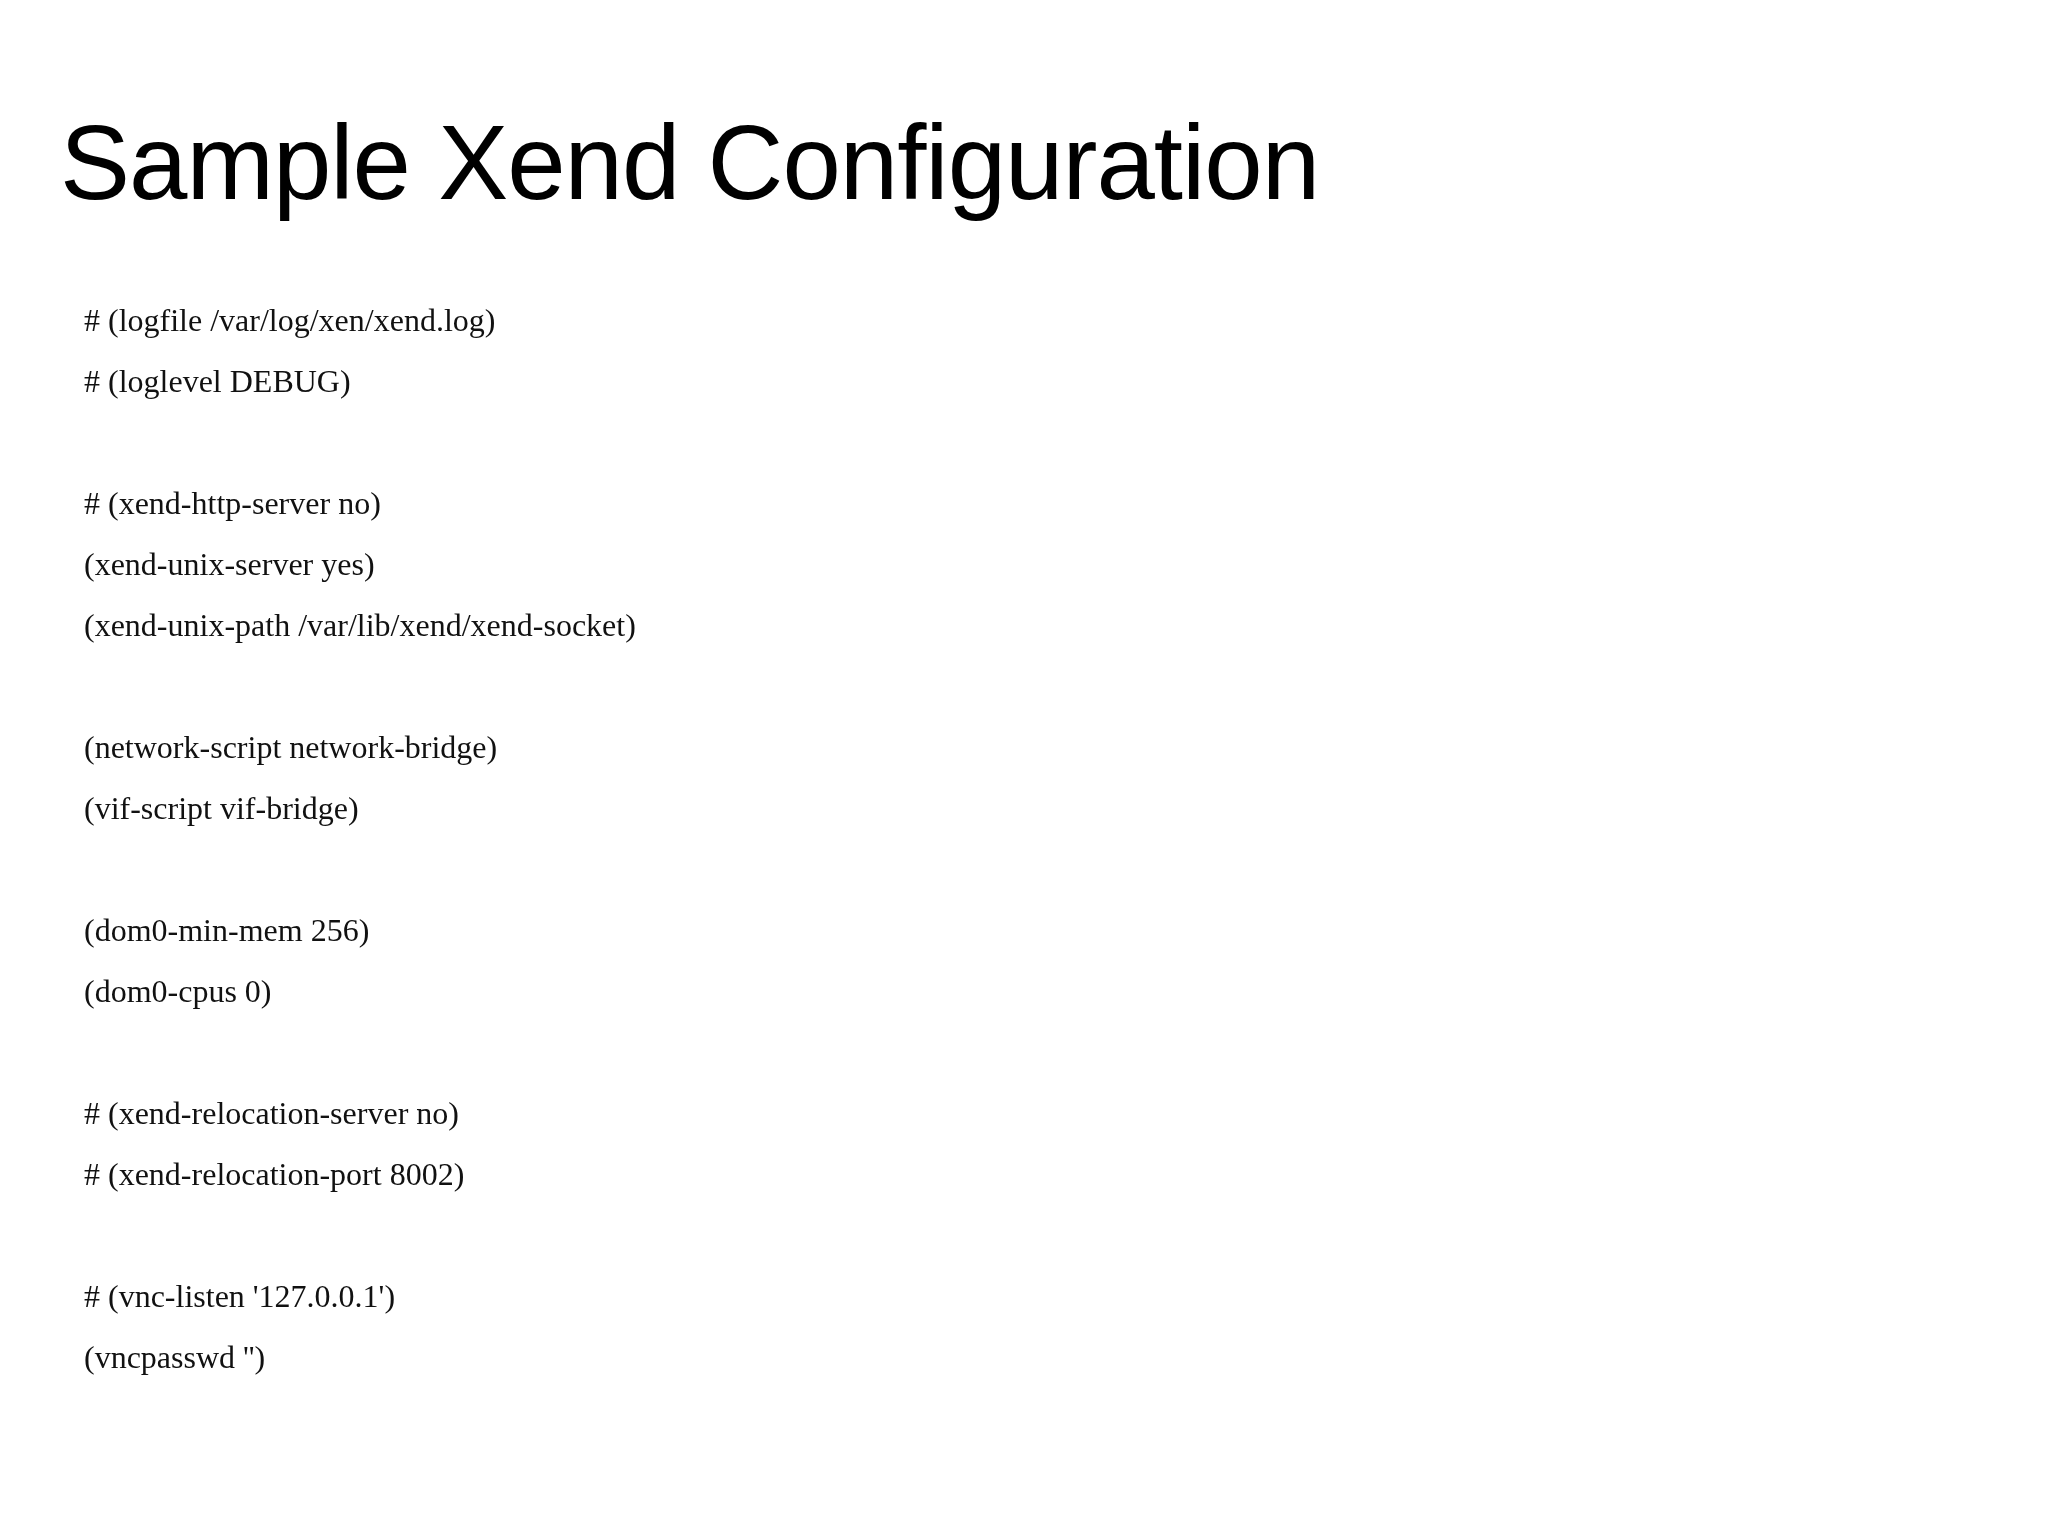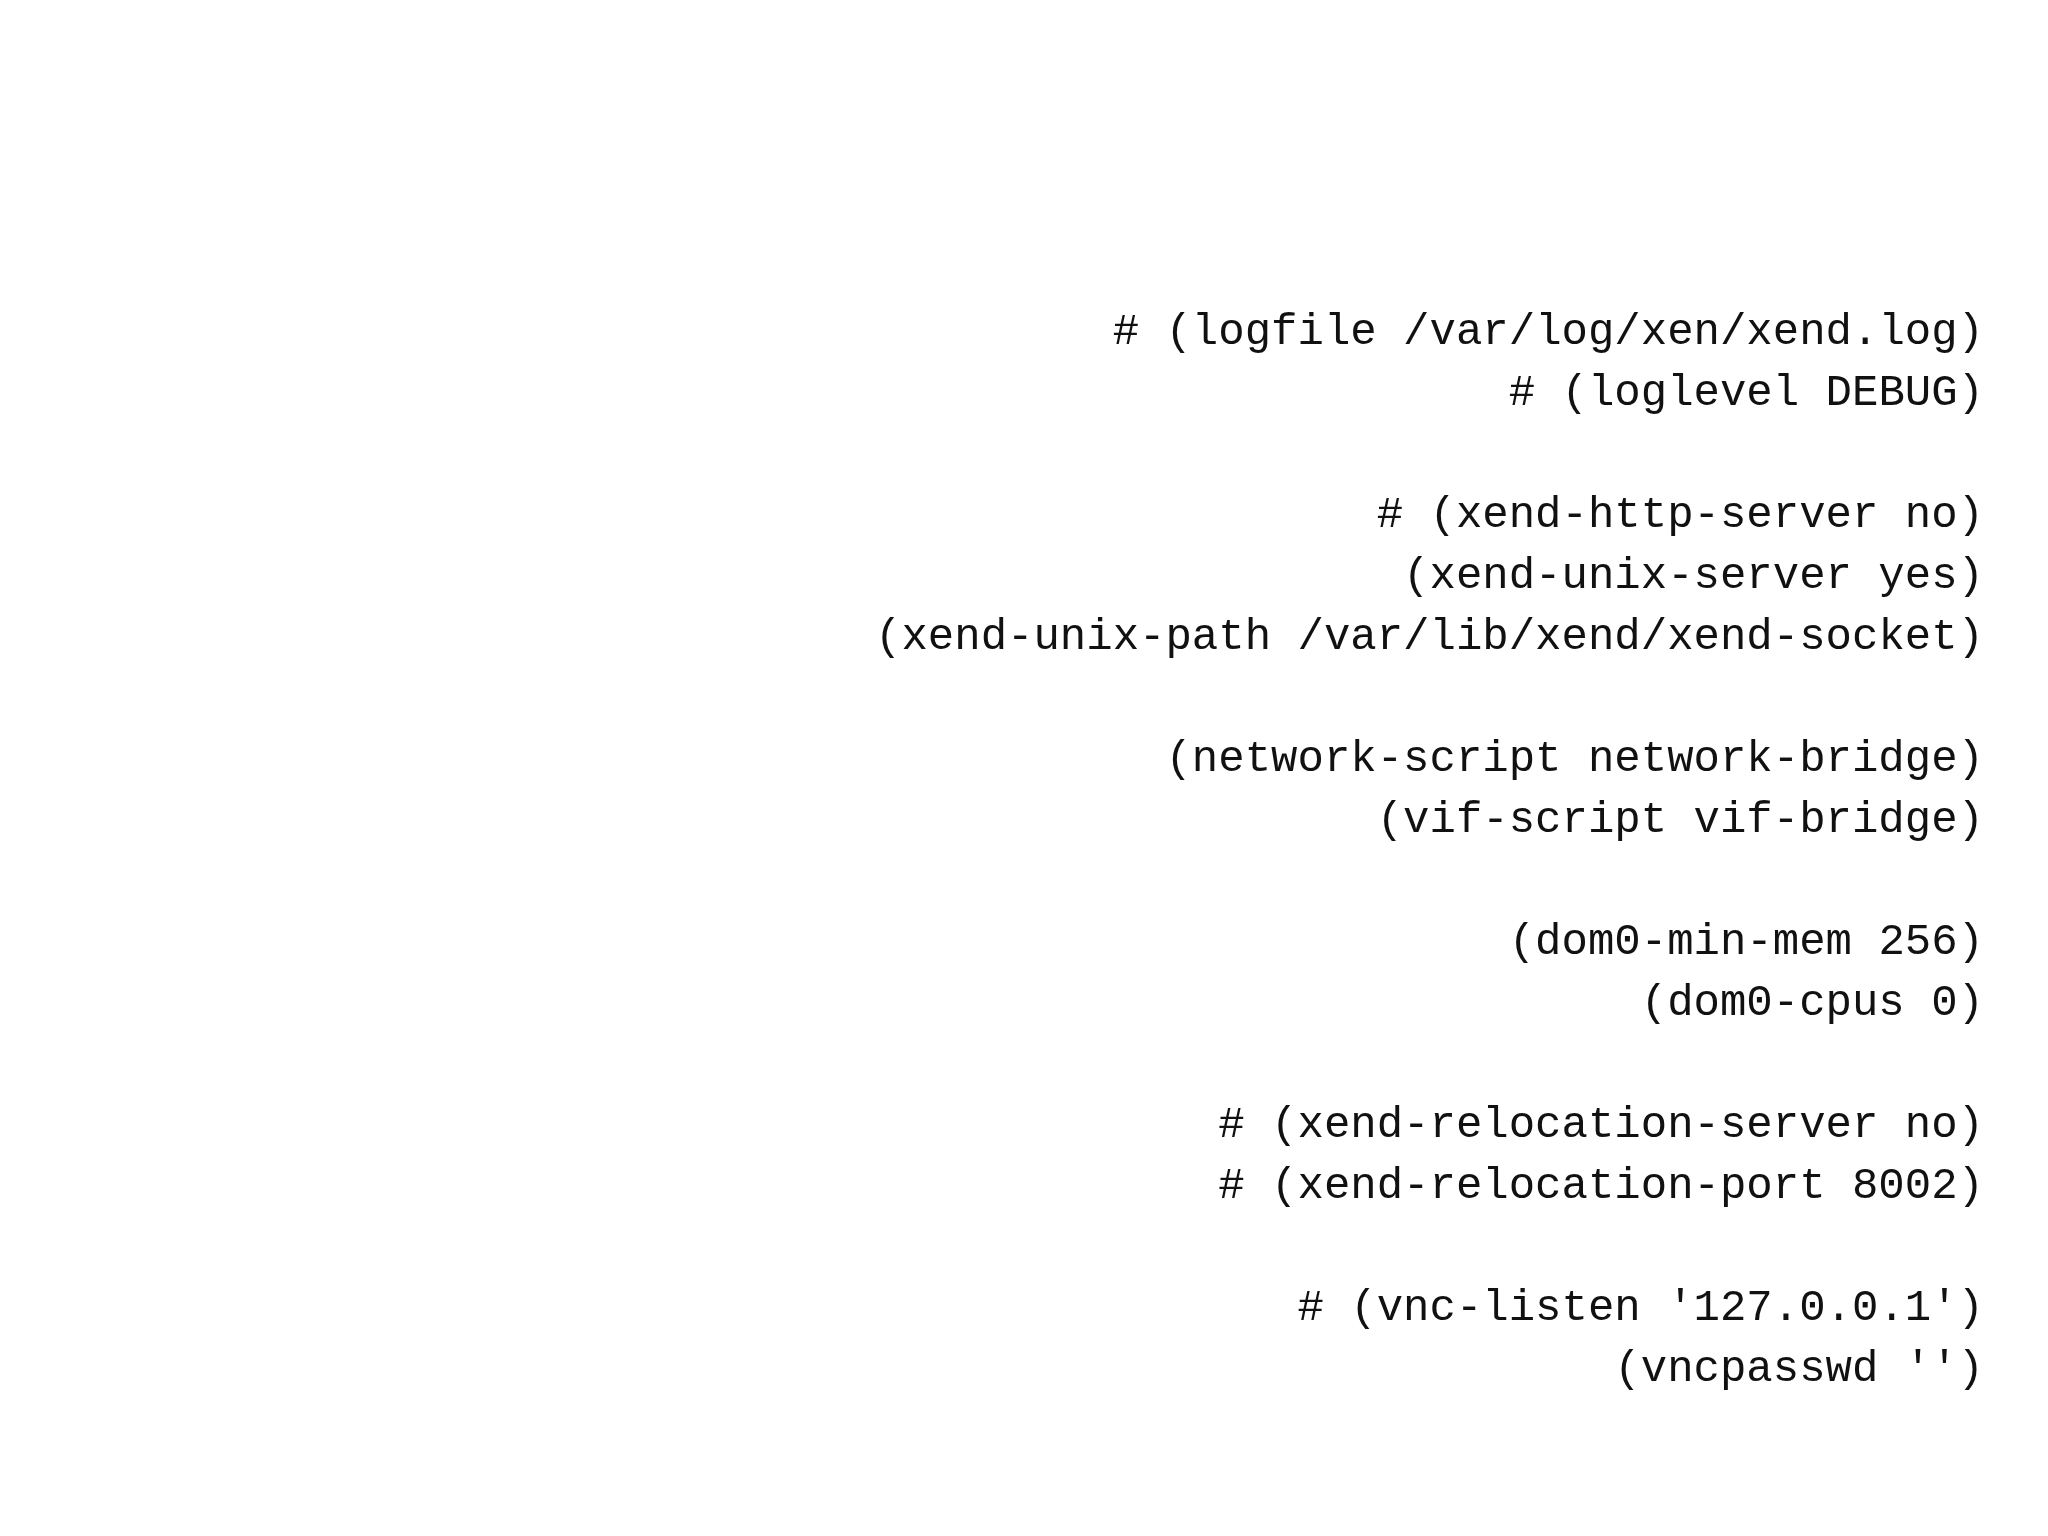--- a/index.html
+++ b/index.html
@@ -33,40 +33,40 @@
     color: #000000;
     white-space: nowrap;
   }
   .code-body {
     position: absolute;
     left: 84px;
     top: 258px;
     width: 1900px;
   }
   .code-block {
-    font-family: Liberation Mono, monospace;
-    font-size: 44px;
+    font-family: Liberation Serif, serif;
+    font-size: 32px;
     line-height: 61px;
     color: #111111;
     white-space: pre;
     letter-spacing: 0px;
-    text-align: right;
   }
   .code-line {
     display: block;
     white-space: pre;
     min-height: 61px;
   }
   .code-line.blank {
     height: 61px;
   }
 </style>
 </head>
 <body>
 
 <div class="slide">
 
+  <h1 class="slide-title">Sample Xend Configuration</h1>
 
   <div class="code-body">
     <pre class="code-block"><span class="code-line"># (logfile /var/log/xen/xend.log)</span><span class="code-line"># (loglevel DEBUG)</span><span class="code-line blank">&nbsp;</span><span class="code-line"># (xend-http-server no)</span><span class="code-line">(xend-unix-server yes)</span><span class="code-line">(xend-unix-path /var/lib/xend/xend-socket)</span><span class="code-line blank">&nbsp;</span><span class="code-line">(network-script network-bridge)</span><span class="code-line">(vif-script vif-bridge)</span><span class="code-line blank">&nbsp;</span><span class="code-line">(dom0-min-mem 256)</span><span class="code-line">(dom0-cpus 0)</span><span class="code-line blank">&nbsp;</span><span class="code-line"># (xend-relocation-server no)</span><span class="code-line"># (xend-relocation-port 8002)</span><span class="code-line blank">&nbsp;</span><span class="code-line"># (vnc-listen '127.0.0.1')</span><span class="code-line">(vncpasswd '')</span></pre>
   </div>
 
 </div>
 
 </body></html>

